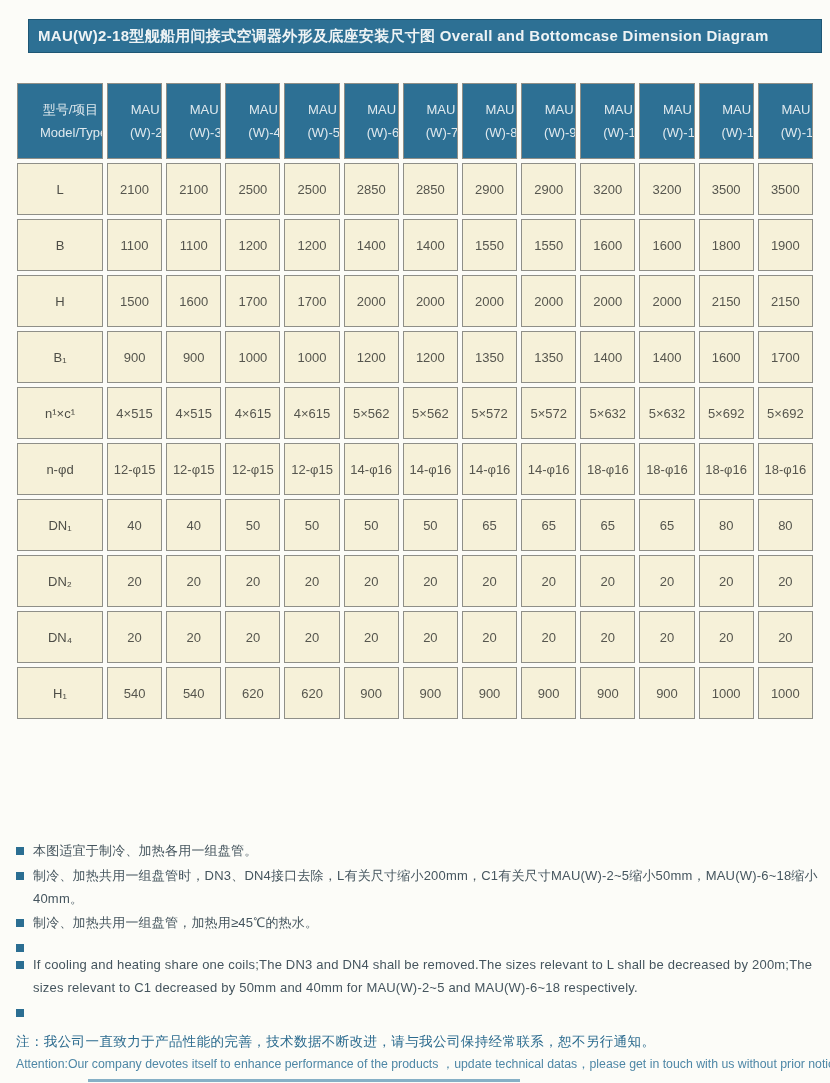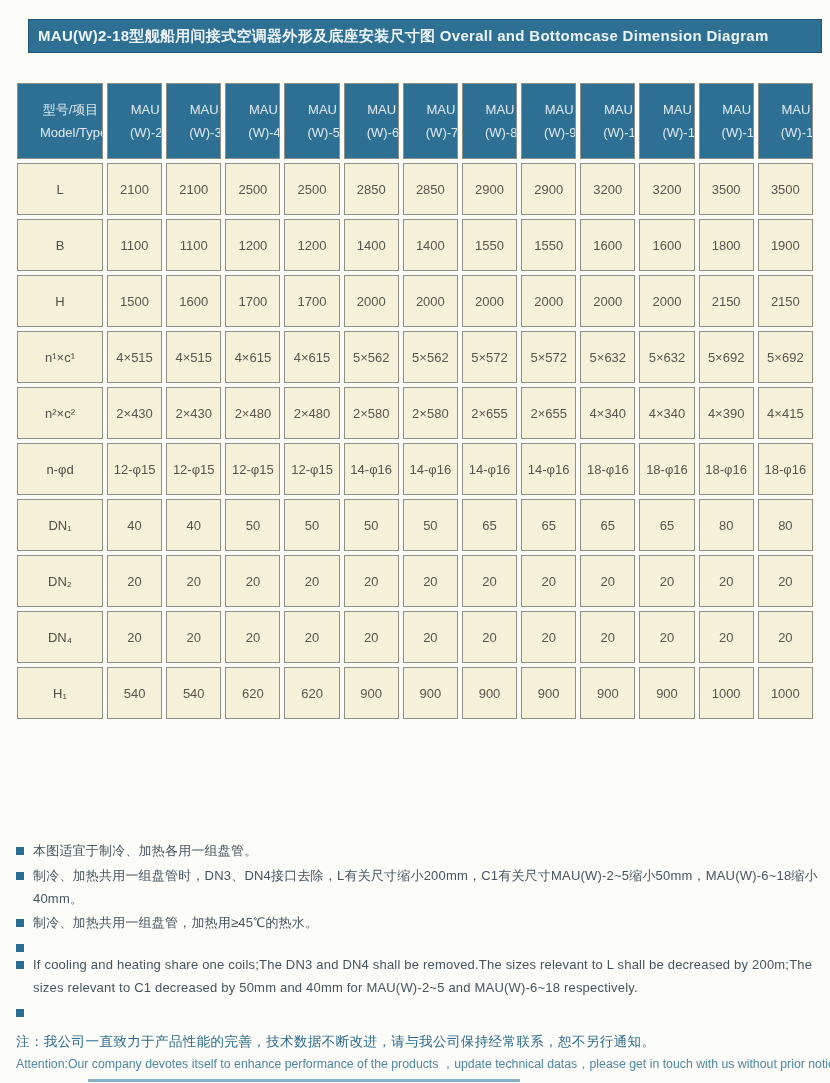--- a/index.html
+++ b/index.html
@@ -168,50 +168,50 @@
           <td>2000</td>
           <td>2000</td>
           <td>2000</td>
           <td>2000</td>
           <td>2000</td>
           <td>2000</td>
           <td>2150</td>
           <td>2150</td>
         </tr>
         <tr>
+          <td class="row-label">B₁</td>
+          <td>900</td>
+          <td>900</td>
+          <td>1000</td>
+          <td>1000</td>
+          <td>1200</td>
+          <td>1200</td>
+          <td>1350</td>
+          <td>1350</td>
+          <td>1400</td>
+          <td>1400</td>
+          <td>1600</td>
+          <td>1700</td>
+        </tr>
+        <tr>
           <td class="row-label">n¹×c¹</td>
           <td>4×515</td>
           <td>4×515</td>
           <td>4×615</td>
           <td>4×615</td>
           <td>5×562</td>
           <td>5×562</td>
           <td>5×572</td>
           <td>5×572</td>
           <td>5×632</td>
           <td>5×632</td>
           <td>5×692</td>
           <td>5×692</td>
         </tr>
         <tr>
-          <td class="row-label">n²×c²</td>
-          <td>2×430</td>
-          <td>2×430</td>
-          <td>2×480</td>
-          <td>2×480</td>
-          <td>2×580</td>
-          <td>2×580</td>
-          <td>2×655</td>
-          <td>2×655</td>
-          <td>4×340</td>
-          <td>4×340</td>
-          <td>4×390</td>
-          <td>4×415</td>
-        </tr>
-        <tr>
           <td class="row-label">n-φd</td>
           <td>12-φ15</td>
           <td>12-φ15</td>
           <td>12-φ15</td>
           <td>12-φ15</td>
           <td>14-φ16</td>
           <td>14-φ16</td>
           <td>14-φ16</td>
           <td>14-φ16</td>
           <td>18-φ16</td>

